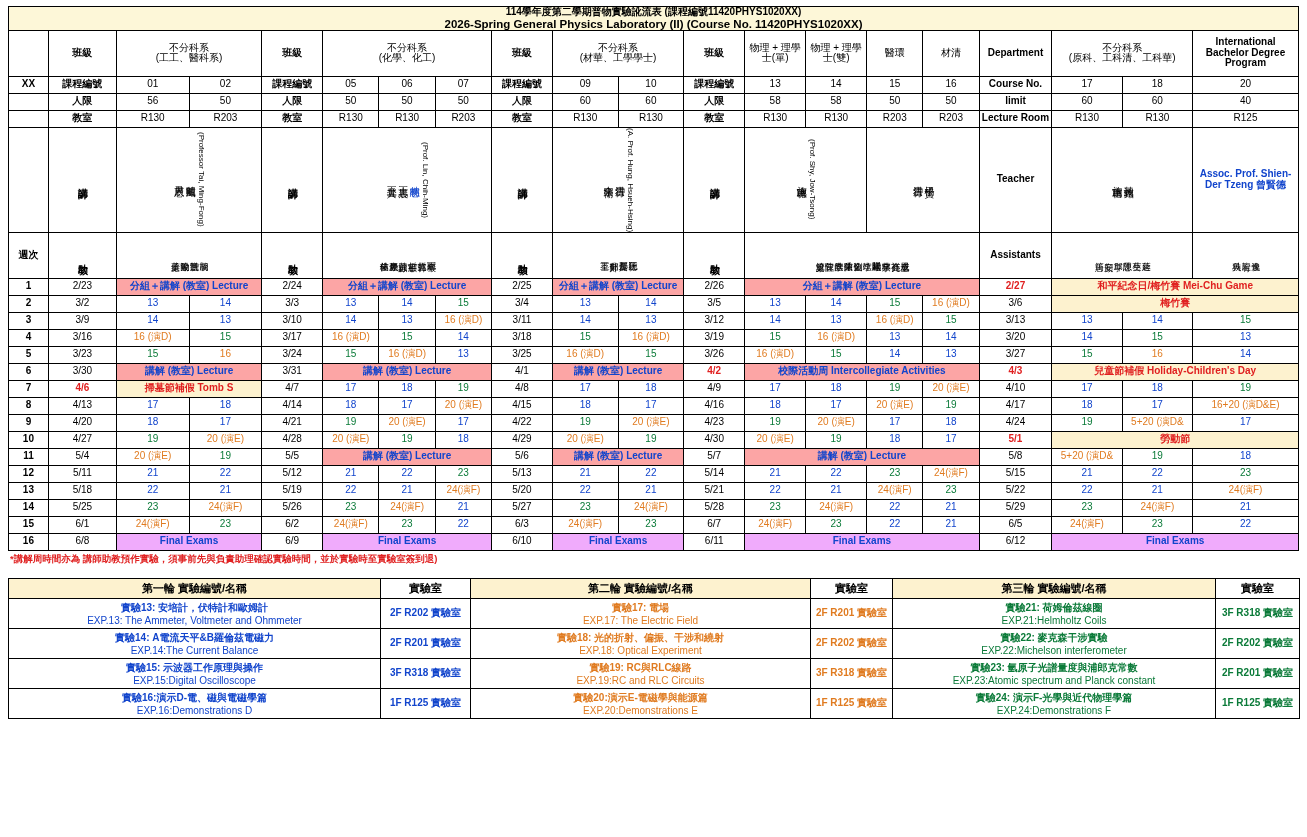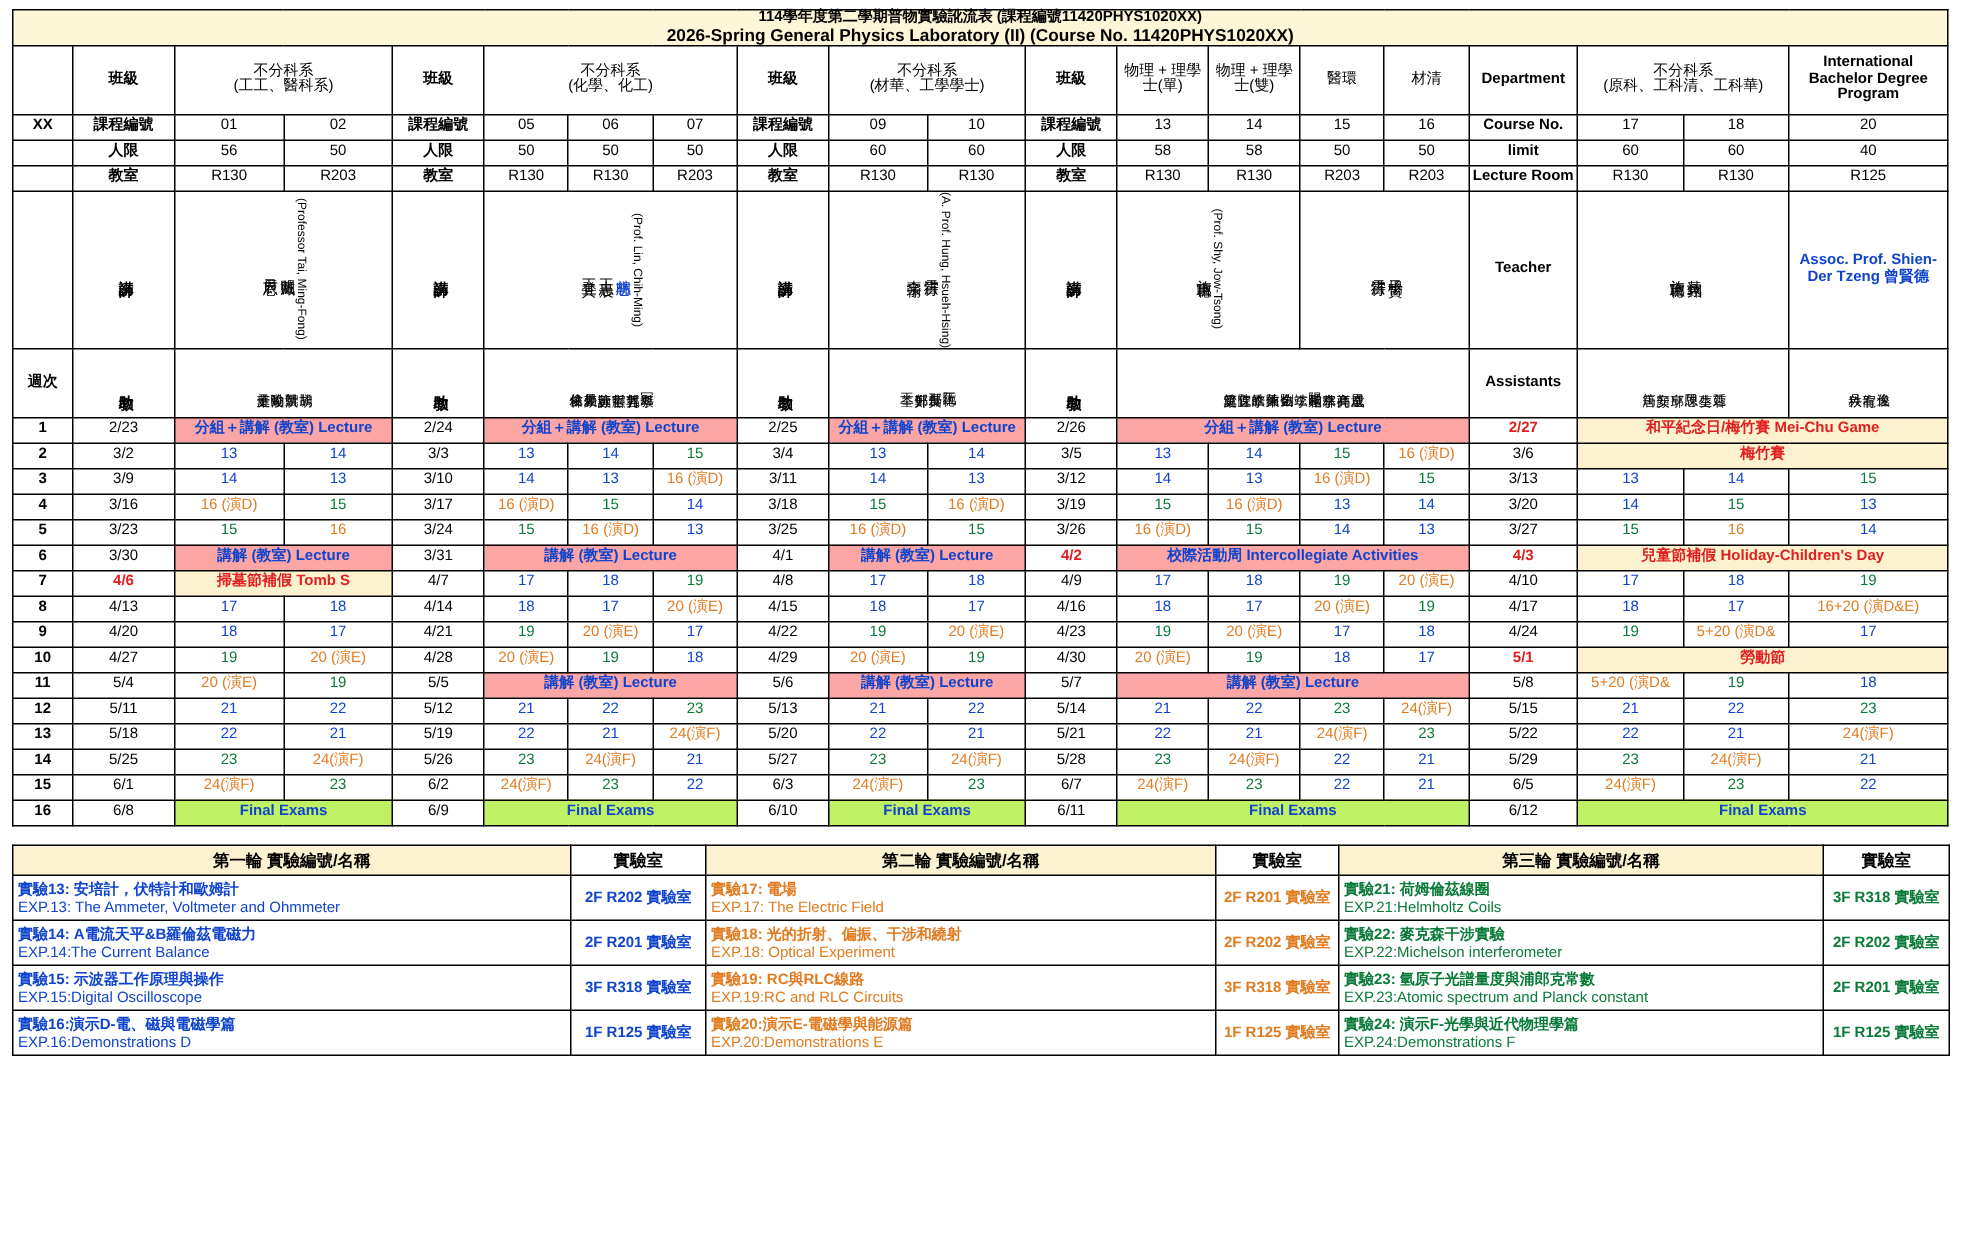--- a/index.html
+++ b/index.html
@@ -21,25 +21,25 @@
   .teacher{height:60px;}
   .vert{writing-mode:vertical-rl;text-orientation:upright;letter-spacing:1px;display:inline-block;}
   .vert-rot{writing-mode:vertical-rl;display:inline-block;}
   .tcellwrap{display:flex;justify-content:center;align-items:center;gap:1px;height:100%;}
   .asst{height:46px;font-size:9px;}
   .awrap{display:flex;justify-content:center;align-items:center;gap:0px;height:100%;}
   .awrap .vert{font-size:9px;letter-spacing:0px;}
   .rowh{height:17px;}
   .grey{background:#fca5a5;}
   .cream{background:#fdf2cf;}
-  .lblue{background:#bef264;}
+  .lblue{background:#f0abfc;}
   .bold{font-weight:bold;}
   .note{font-size:9.5px;color:#e02020;font-weight:bold;margin:2px 0 2px 10px;}
   .exp{width:1291px;margin:12px 0 0 8px;table-layout:fixed;}
-  .exp td{border:1px solid #000;font-size:10px;padding:2px 3px;vertical-align:middle;}
+  .exp td{border:1px solid #000;font-size:10px;padding:2px 3px;vertical-align:middle;text-align:center;}
   .exp .eh{text-align:center;font-weight:bold;font-size:11px;}
   .eh1{background:#fdf2cf;}
   .eh2{background:#fdf2cf;}
   .ename{font-weight:bold;}
   .roomcell{text-align:center;font-weight:bold;font-size:10.5px;}
   .c-blue{color:#1144cc;}
   .c-orange{color:#e07b20;}
   .c-green{color:#0a7a38;}
   .wk{font-size:11px;font-weight:bold;}
   .dt{font-size:10.5px;}
@@ -625,20 +625,21 @@
           <td class="dt">6/10</td>
           <td colspan="2" class="bold lblue blue">Final Exams</td>
           <td class="dt">6/11</td>
           <td colspan="4" class="bold lblue blue">Final Exams</td>
           <td class="dt">6/12</td>
           <td colspan="3" class="bold lblue blue">Final Exams</td>
         </tr>
       </tbody>
   </table>
 
+  <div class="note">*講解周時間亦為 講師助教預作實驗，須事前先與負責助理確認實驗時間，並於實驗時至實驗室簽到退)</div>
 
   <table class="exp">
     <colgroup>
       <col style="width:372px">
         <col style="width:90px">
       <col style="width:340px">
         <col style="width:82px">
       <col style="width:323px">
         <col style="width:84px">
     </colgroup>

